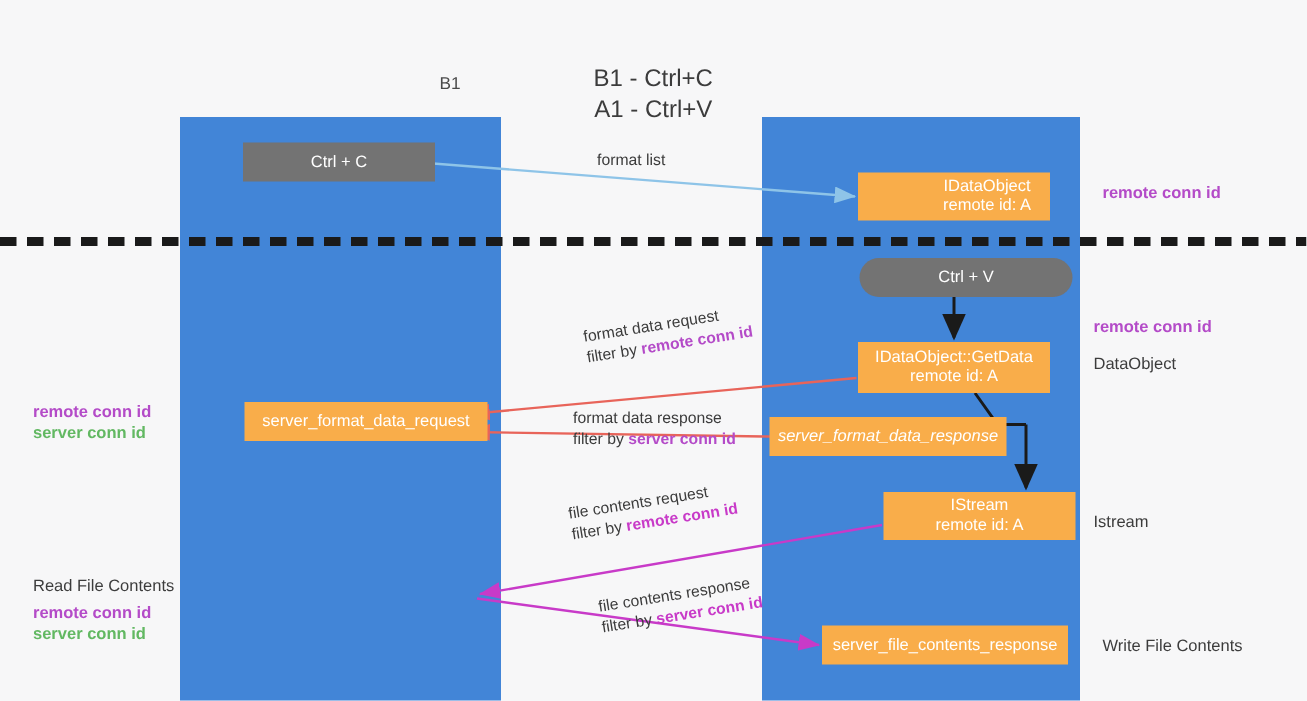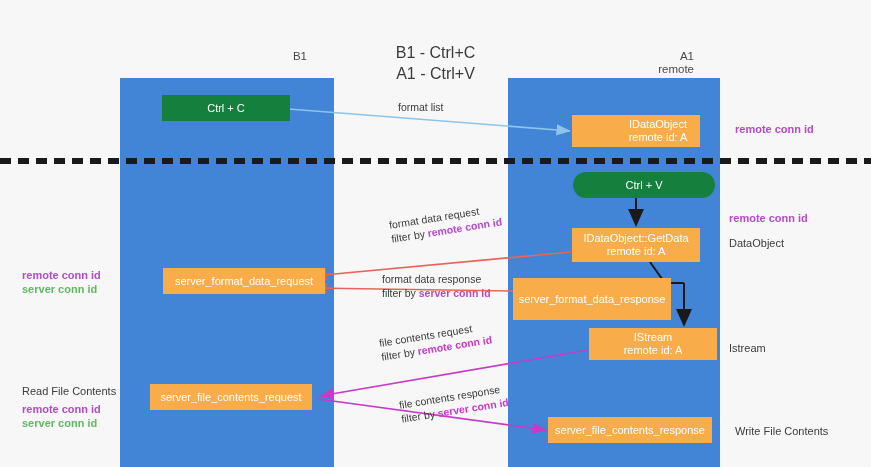--- a/index.html
+++ b/index.html
@@ -20,21 +20,21 @@
 
   .col-head{position:absolute;text-align:right;font-size:11.5px;line-height:13px;color:#4a4a4a;}
   .col-head .l2{display:block;}
 
   .title{position:absolute;left:0;top:6px;width:871px;text-align:center;
          font-size:16px;line-height:21px;color:#3c3c3c;margin-top:36px;}
 
   .node{position:absolute;box-sizing:border-box;display:flex;flex-direction:column;
         align-items:center;justify-content:center;color:#ffffff;font-size:11px;
         line-height:13px;text-align:center;padding:2px 4px;}
-  .node.green{background:#15803d;}
+  .node.green{background:#737373;}
   .node.orange{background:#f9ad4a;}
   .node .l2{display:block;}
 
   .side-label{position:absolute;font-size:11px;line-height:14px;}
   .side-label.dark{color:#3c3c3c;}
   .purple{color:#b44bc8;font-weight:bold;}
   .green-t{color:#62b862;font-weight:bold;}
 
   .edge-label{position:absolute;font-size:10.5px;line-height:14px;color:#3c3c3c;white-space:nowrap;}
   .edge-label .hl-purple{color:#b44bc8;font-weight:bold;}
@@ -50,24 +50,20 @@
   <div class="title">
     <span>B1 - Ctrl+C</span><br>
     <span>A1 - Ctrl+V</span>
   </div>
 
   <div class="lane lane-b1"></div>
   <div class="lane lane-a1-inner"></div>
 
   <div class="col-head" style="left:147px;top:50px;width:160px;">
     <span>B1</span>
-  </div>
-  <div class="col-head" style="left:534px;top:50px;width:160px;">
-    <span>A1</span>
-    <span class="l2">remote</span>
   </div>
 
   <svg id="wires" viewBox="0 0 871 467">
     <defs>
       <marker id="ah-blue" markerWidth="9" markerHeight="7" refX="8.5" refY="3.5" orient="auto">
         <polygon points="0,0 9,3.5 0,7" fill="#8ec4e8"></polygon>
       </marker>
       <marker id="ah-red" markerWidth="9" markerHeight="7" refX="8.5" refY="3.5" orient="auto">
         <polygon points="0,0 9,3.5 0,7" fill="#e8645a"></polygon>
       </marker>
@@ -115,32 +111,29 @@
 
   <div class="node orange" style="left:572px;top:228px;width:128px;height:34px;">
     <span>IDataObject::GetData</span>
     <span class="l2">remote id: A</span>
   </div>
 
   <div class="node orange" style="left:150px;top:268px;width:162px;height:26px;margin-left:13px;">
     <span>server_format_data_request</span>
   </div>
 
-  <div class="node orange" style="left:513px;top:278px;width:158px;height:42px;">
+  <div class="node orange" style="left:513px;top:278px;width:158px;height:26px;font-style:italic;">
     <span>server_format_data_response</span>
   </div>
 
   <div class="node orange" style="left:589px;top:328px;width:128px;height:32px;">
     <span>IStream</span>
     <span class="l2">remote id: A</span>
   </div>
 
-  <div class="node orange" style="left:150px;top:384px;width:162px;height:26px;">
-    <span>server_file_contents_request</span>
-  </div>
 
   <div class="node orange" style="left:548px;top:417px;width:164px;height:26px;">
     <span>server_file_contents_response</span>
   </div>
 
   <div class="edge-label" style="left:398px;top:100px;">
     <span>format list</span>
   </div>
 
   <div class="edge-label rot-a" style="left:388px;top:218px;">

